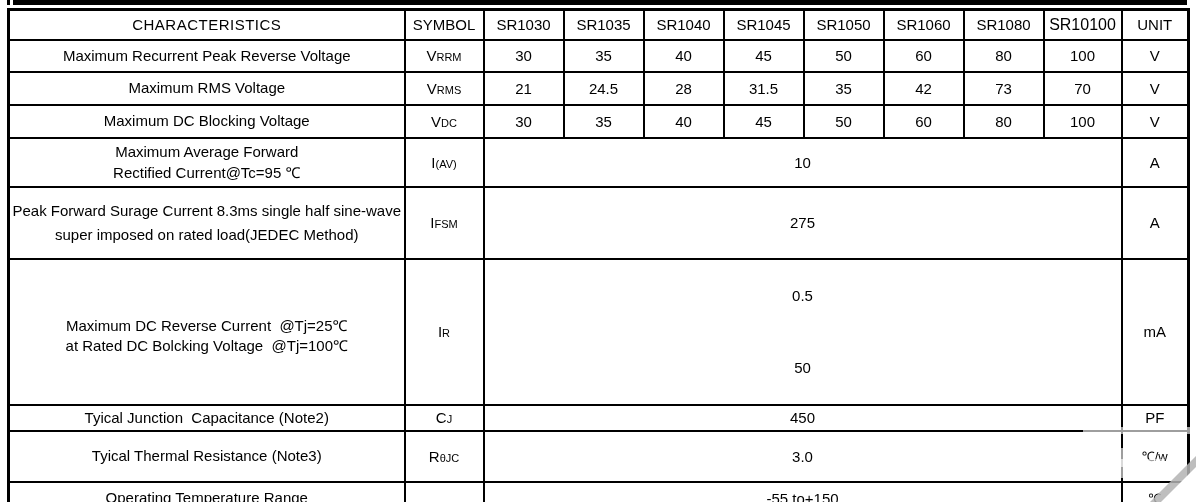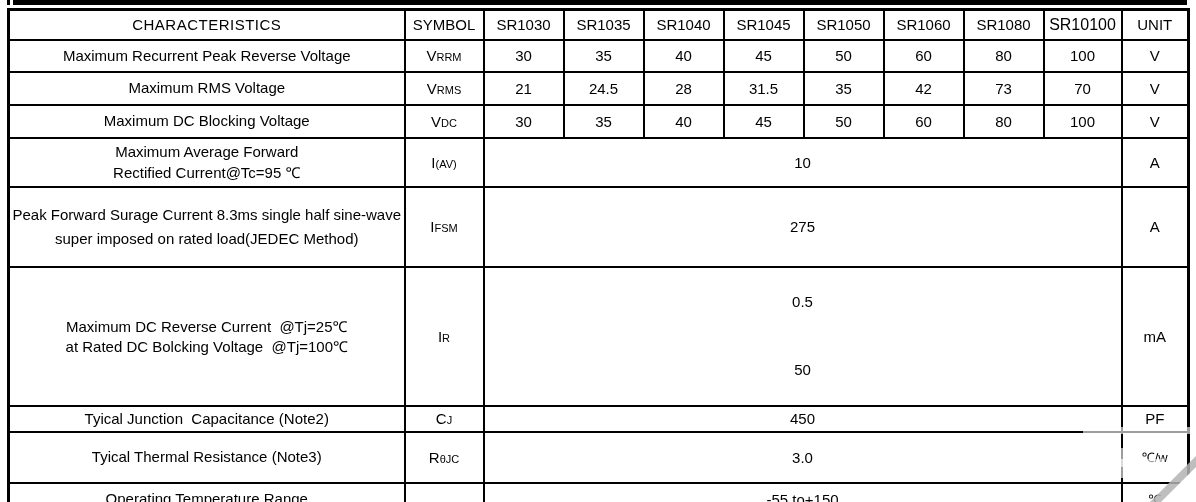--- a/index.html
+++ b/index.html
@@ -129,30 +129,30 @@
     <td class="unit-cell">V</td>
   </tr>
 
   <tr style="height:49px">
     <td class="lbl tight"><div>Maximum Average Forward</div><div>Rectified Current@Tc=95 ℃</div></td>
     <td><span class="sym-main">I</span><span class="sym-sub">(AV)</span></td>
     <td class="val" colspan="8">10</td>
     <td class="unit-cell">A</td>
   </tr>
 
-  <tr style="height:80px">
+  <tr style="height:72px">
     <td class="lbl">Peak Forward Surage Current 8.3ms single half sine-wave super imposed on rated load(JEDEC Method)</td>
     <td><span class="sym-main">I</span><span class="sym-sub">FSM</span></td>
     <td class="val" colspan="8">275</td>
     <td class="unit-cell">A</td>
   </tr>
 
 
   <tr style="height:68px">
-    <td class="lbl" style="padding-top:1px;padding-bottom:0;">
+    <td class="lbl" style="padding-top:8px;padding-bottom:0;">
       <div class="two-line">
         <div style="white-space:pre">Maximum DC Reverse Current  @Tj=25℃</div>
         <div style="white-space:pre">at Rated DC Bolcking Voltage  @Tj=100℃</div>
       </div>
     </td>
     <td><span class="sym-main">I</span><span class="sym-sub">R</span></td>
     <td class="val" colspan="8">
       <div class="two-line">
         <div>0.5</div>
         <div>50</div>

